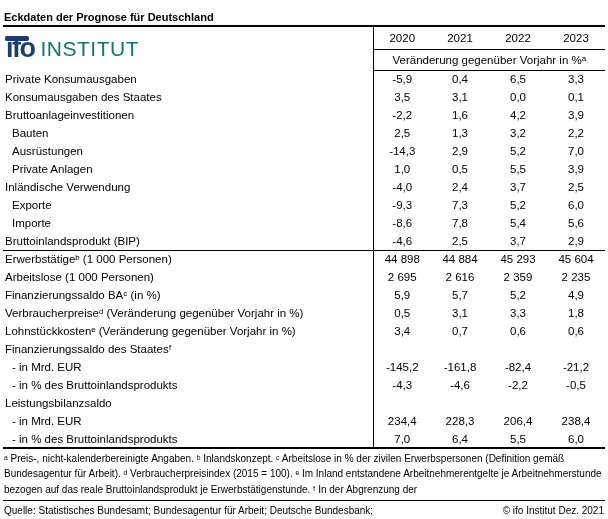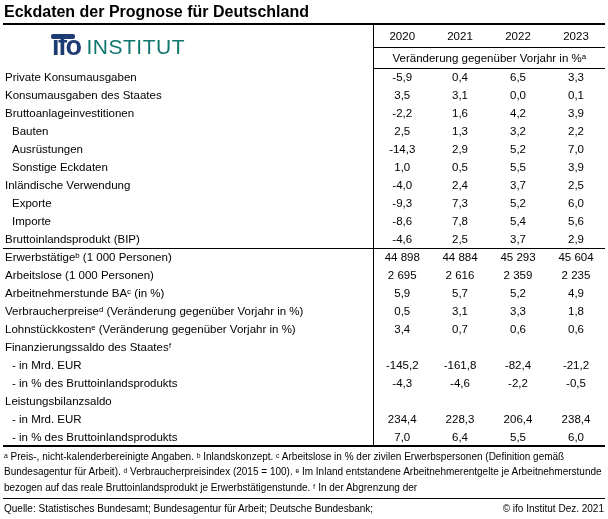--- a/index.html
+++ b/index.html
@@ -5,40 +5,41 @@
   * { box-sizing: border-box; }
   html, body { margin: 0; padding: 0; }
   body {
     width: 608px; height: 519px;
     background: #ffffff;
     color: #000000;
     font-family: "Liberation Sans", sans-serif;
   }
   .page { width: 608px; height: 519px; padding: 2px 3px 0 3px; overflow: hidden; }
   .title {
-    font-size: 16px; font-weight: bold;
+    font-size: 11px; font-weight: bold;
     padding: 1px 0 2px 1px;
+    margin-top: 8px;
   }
   table.main {
     width: 602px;
     border-collapse: collapse;
     table-layout: fixed;
     border-top: 2px solid #000;
     border-bottom: 2px solid #000;
   }
   col.c-label { width: 370px; }
   col.c-val { width: 58px; }
   th, td { font-size: 11.5px; font-weight: normal; padding: 0; vertical-align: middle; }
   tr.years-row { height: 23px; }
   tr.years-row th.year { text-align: center; border-bottom: 1px solid #000; border-left: none; }
   tr.years-row th.year.first { border-left: 1px solid #000; }
   tr.sub-row { height: 21px; }
   tr.sub-row th.subheader { text-align: center; border-bottom: 1px solid #000; border-left: 1px solid #000; }
   .logo-cell { text-align: left; padding-left: 3px; vertical-align: middle; }
-  .logo-wrap { display: flex; align-items: center; height: 34px; margin-left: 46px; }
+  .logo-wrap { display: flex; align-items: center; height: 34px; }
   .logo-ifo {
     position: relative; display: inline-block;
     font-weight: bold; font-size: 27px; line-height: 1;
     letter-spacing: -1.5px;
   }
   .logo-ifo::before {
     content: ""; position: absolute; top: 1px; left: -1px;
     width: 24px; height: 5px; border-radius: 2px;
   }
   .logo-institut { font-size: 21px; line-height: 1; letter-spacing: 0.5px; margin-left: 6px; }
@@ -122,21 +123,21 @@
           <td class="val">2,2</td>
         </tr>
         <tr>
           <td class="label indent">Ausrüstungen</td>
           <td class="val first">-14,3</td>
           <td class="val">2,9</td>
           <td class="val">5,2</td>
           <td class="val">7,0</td>
         </tr>
         <tr>
-          <td class="label indent">Sonstige Eckdaten</td>
+          <td class="label indent">Private Anlagen</td>
           <td class="val first">1,0</td>
           <td class="val">0,5</td>
           <td class="val">5,5</td>
           <td class="val">3,9</td>
         </tr>
         <tr>
           <td class="label">Inländische Verwendung</td>
           <td class="val first">-4,0</td>
           <td class="val">2,4</td>
           <td class="val">3,7</td>
@@ -171,21 +172,21 @@
           <td class="val">45 604</td>
         </tr>
         <tr>
           <td class="label">Arbeitslose (1 000 Personen)</td>
           <td class="val first">2 695</td>
           <td class="val">2 616</td>
           <td class="val">2 359</td>
           <td class="val">2 235</td>
         </tr>
         <tr>
-          <td class="label">Arbeitnehmerstunde BAᶜ (in %)</td>
+          <td class="label">Finanzierungssaldo BAᶜ (in %)</td>
           <td class="val first">5,9</td>
           <td class="val">5,7</td>
           <td class="val">5,2</td>
           <td class="val">4,9</td>
         </tr>
         <tr>
           <td class="label">Verbraucherpreiseᵈ (Veränderung gegenüber Vorjahr in %)</td>
           <td class="val first">0,5</td>
           <td class="val">3,1</td>
           <td class="val">3,3</td>

